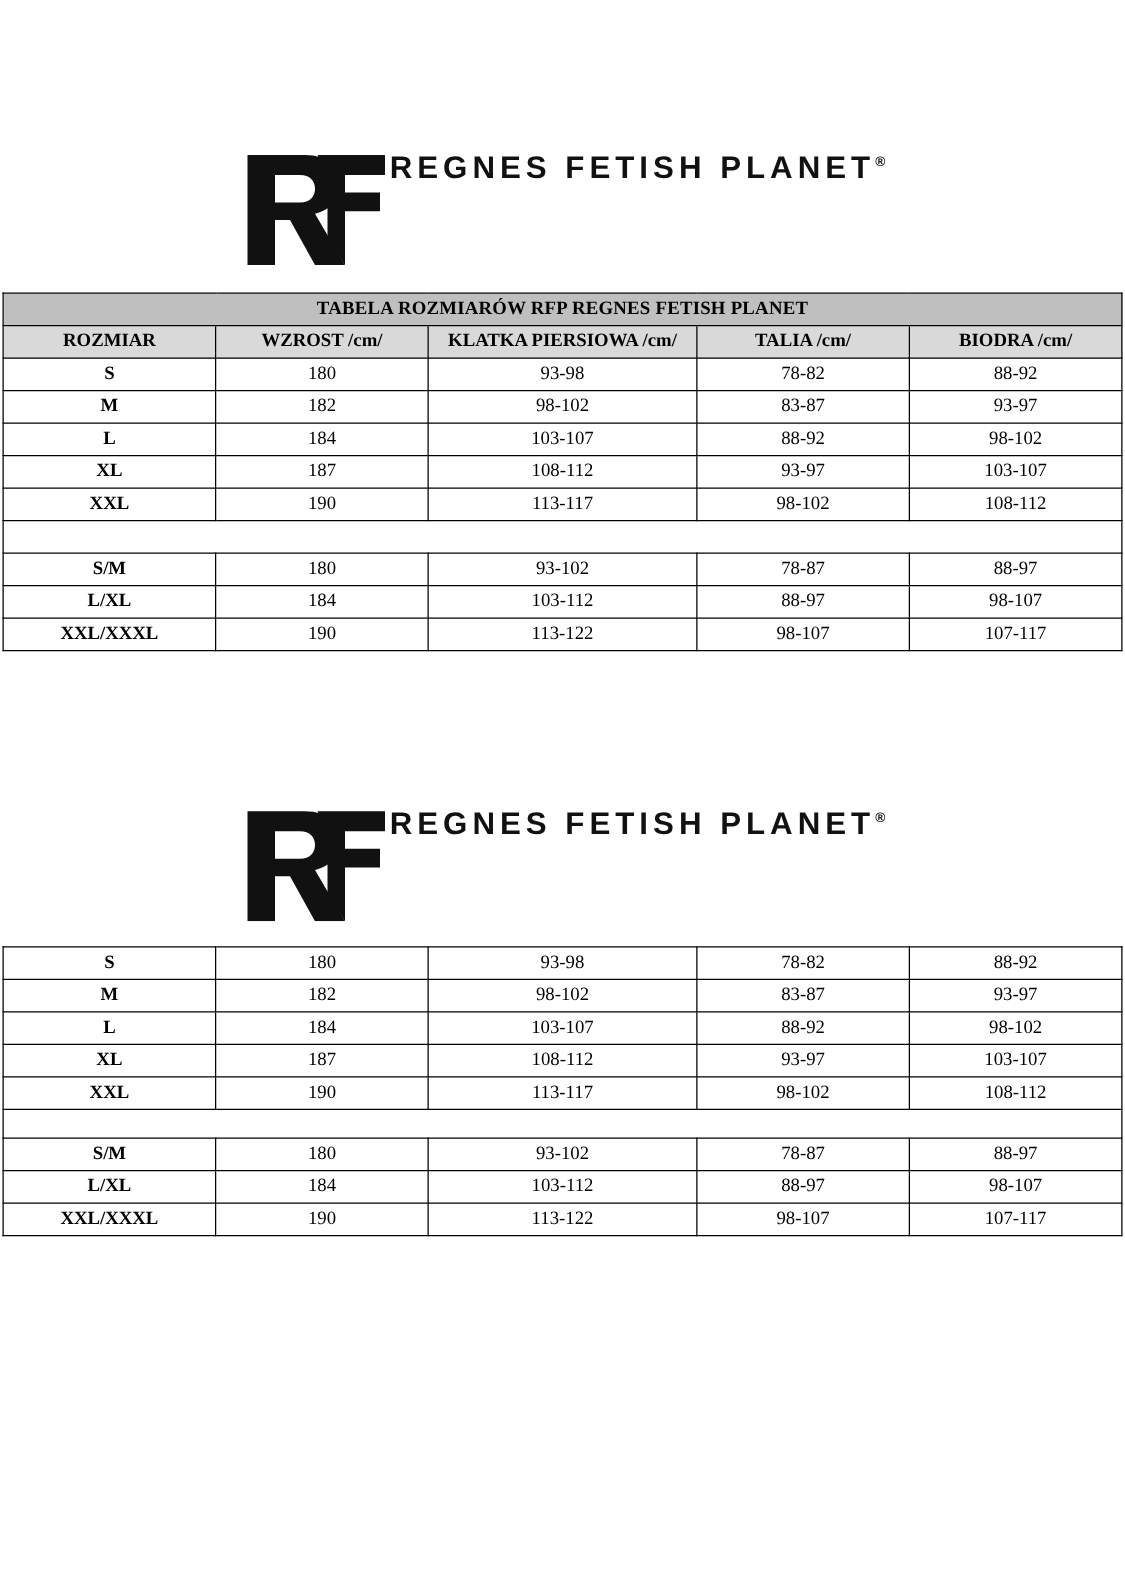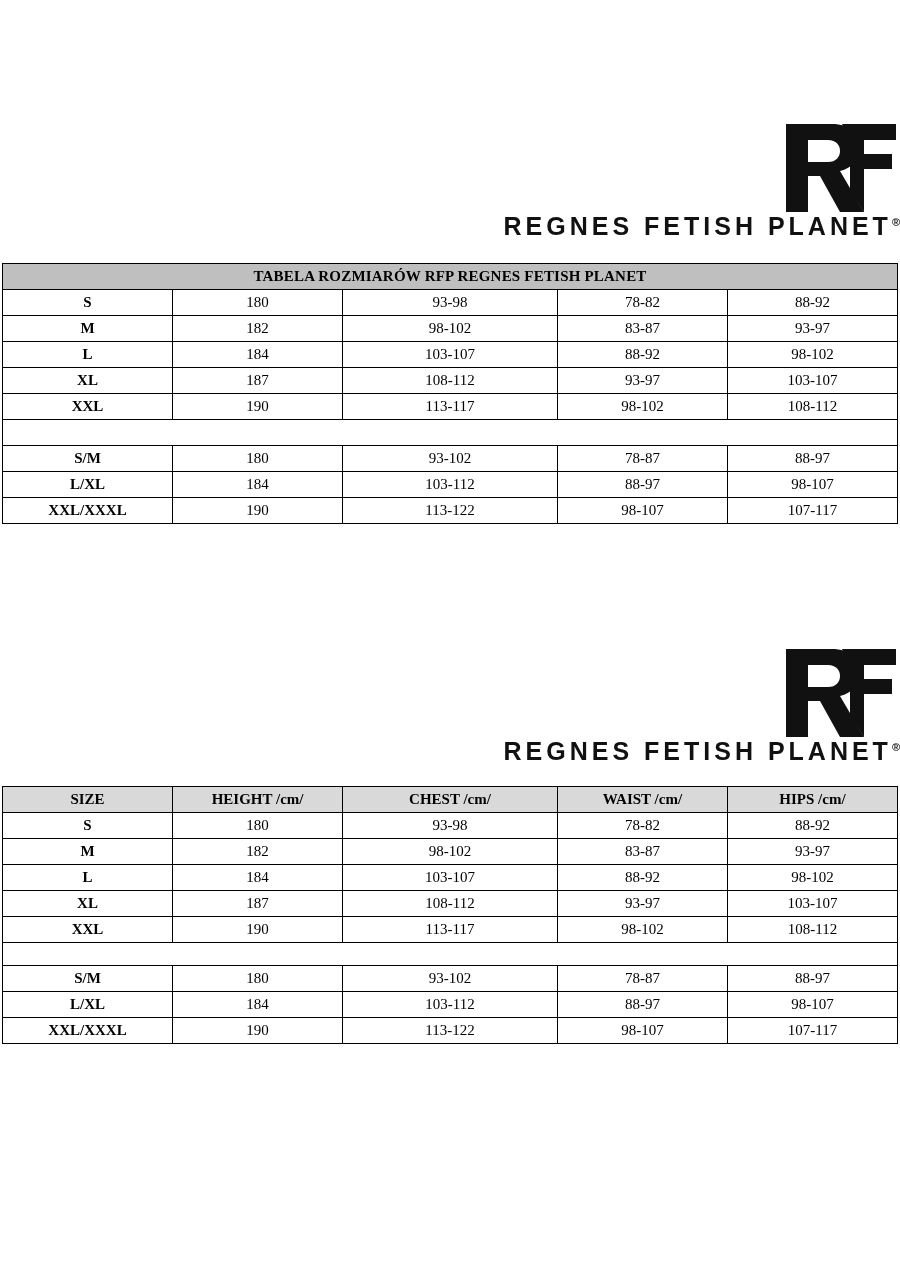--- a/index.html
+++ b/index.html
@@ -16,23 +16,22 @@
   }
   .page {
     position: relative;
     width: 900px;
     height: 1275px;
   }
 
   
   .brand {
     display: flex;
-    align-items: flex-end;
+    align-items: flex-start;
     justify-content: center;
-    flex-direction: column;
   }
   .brand-mark {
     width: 120px;
     height: 92px;
     flex: 0 0 auto;
   }
   .brand-text {
     font-family: "Liberation Sans", sans-serif;
     font-weight: bold;
     letter-spacing: 4px;
@@ -130,20 +129,27 @@
           <col class="col-size">
             <col class="col-h">
             <col class="col-c">
             <col class="col-w">
             <col class="col-hip">
         </colgroup>
         <tbody>
           <tr class="title-row">
             <td colspan="5">TABELA ROZMIARÓW RFP REGNES FETISH PLANET</td>
           </tr>
+          <tr class="head-row">
+            <td>ROZMIAR</td>
+            <td>WZROST /cm/</td>
+            <td>KLATKA PIERSIOWA /cm/</td>
+            <td>TALIA /cm/</td>
+            <td>BIODRA /cm/</td>
+          </tr>
 
           <tr class="data-row">
             <td>S</td>
             <td>180</td>
             <td>93-98</td>
             <td>78-82</td>
             <td>88-92</td>
           </tr>
           <tr class="data-row">
             <td>M</td>
@@ -220,27 +226,20 @@
     <div class="table-wrap">
       <table class="size-table">
         <colgroup>
           <col class="col-size">
             <col class="col-h">
             <col class="col-c">
             <col class="col-w">
             <col class="col-hip">
         </colgroup>
         <tbody>
-          <tr class="head-row">
-            <td>SIZE</td>
-            <td>HEIGHT /cm/</td>
-            <td>CHEST /cm/</td>
-            <td>WAIST /cm/</td>
-            <td>HIPS /cm/</td>
-          </tr>
 
           <tr class="data-row">
             <td>S</td>
             <td>180</td>
             <td>93-98</td>
             <td>78-82</td>
             <td>88-92</td>
           </tr>
           <tr class="data-row">
             <td>M</td>

